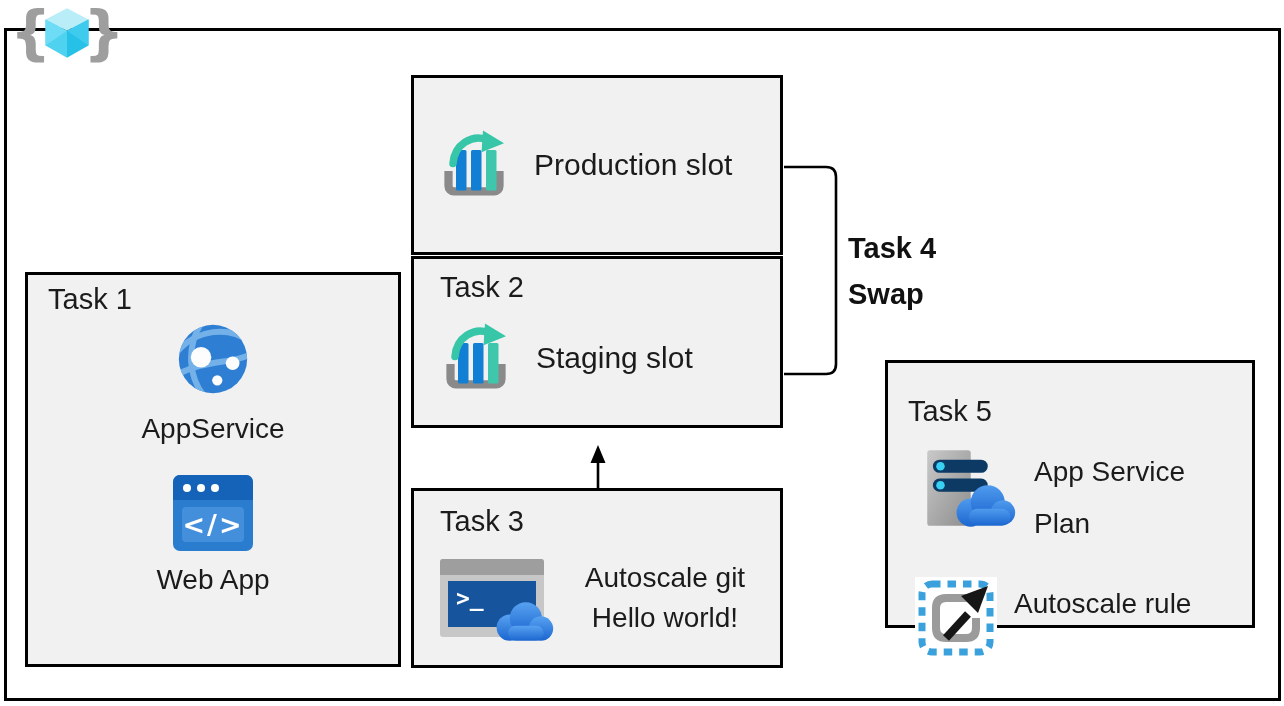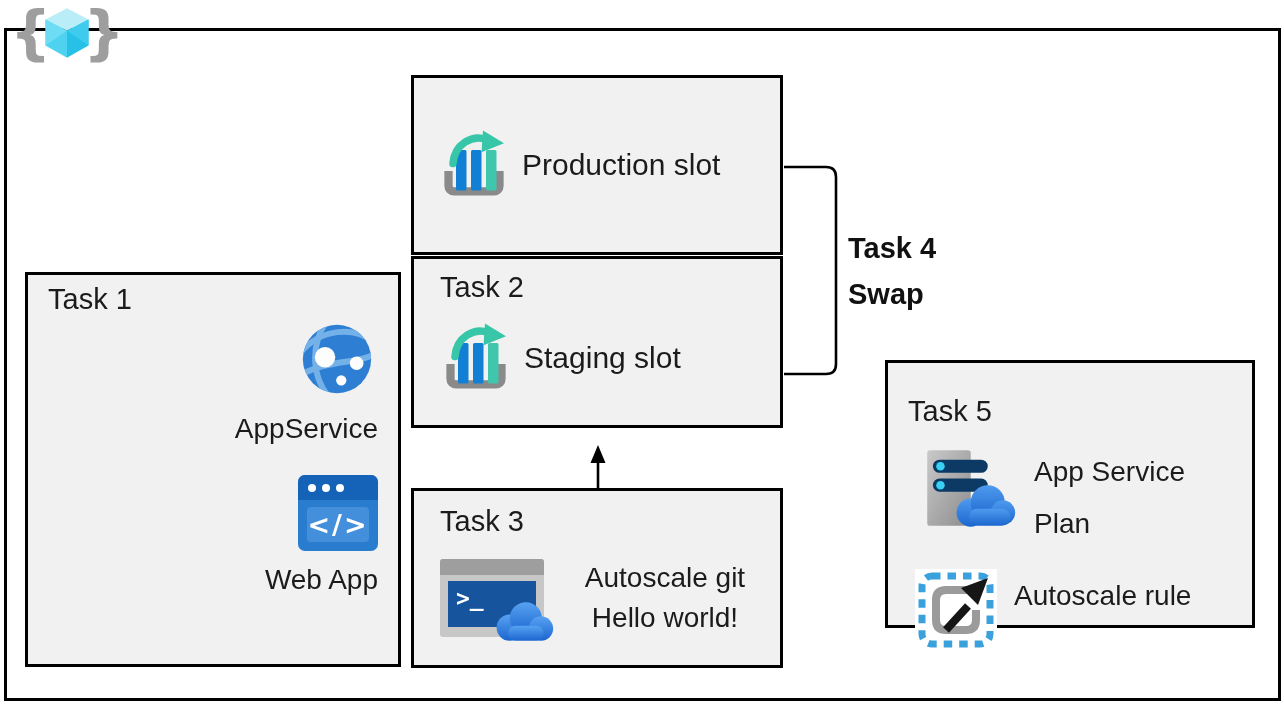--- a/index.html
+++ b/index.html
@@ -23,33 +23,33 @@
   
   .box { position:absolute; background:#f1f1f1; border:3px solid #000; }
   .box-title { font-size:29px; color:#1b1b1b; }
   .box.production { left:411px; top:75px;  width:372px; height:180px;
                     display:flex; align-items:center; padding-left:24px; }
   .box.task2 { left:411px; top:256px; width:372px; height:172px; padding:12px 0 0 26px; }
   .box.task3 { left:411px; top:488px; width:372px; height:180px; padding:14px 0 0 26px; }
   .box.task1 { left:25px;  top:272px; width:376px; height:395px; padding:8px 0 0 20px; }
   .box.task5 { left:885px; top:360px; width:370px; height:268px; padding:32px 0 0 20px; }
 
-  .slot-row { display:flex; align-items:center; gap:12px; }
+  .slot-row { display:flex; align-items:center; gap:24px; }
   .task2 .slot-row { margin:16px 0 0 0; }
   .slot-label { font-size:30px; color:#1b1b1b; white-space:nowrap; }
 
   .t3-row { display:flex; align-items:center; margin-top:20px; }
   .t3-text { flex:1; text-align:center; font-size:28px; line-height:40px; margin-left:6px; }
 
-  .t1-content { display:flex; flex-direction:column; align-items:flex-end; width:330px; margin-top:2px; }
+  .t1-content { display:flex; flex-direction:column; align-items:center; width:330px; margin-top:2px; }
   .t1-content .item-label { font-size:28px; margin-top:13px; }
   .webapp-wrap { margin-top:30px; }
 
   .t5-row { display:flex; align-items:flex-start; margin:16px 0 0 6px; }
-  .t5-row.second { margin-top:18px; }
+  .t5-row.second { margin-top:26px; }
   .t5-label { font-size:28px; line-height:52px; width:185px; margin-left:16px; padding-top:2px; }
 
   
   .task4-label { position:absolute; left:848px; top:225px; font-size:29px; font-weight:600;
                  line-height:46px; color:#111; }
 
   
   .webapp-icon { position:relative; width:80px; height:76px; border-radius:7px;
                  background:#2a7ccf; overflow:hidden; }
   .webapp-icon .bar { height:25px; background:#1463b8; display:flex; align-items:center;

